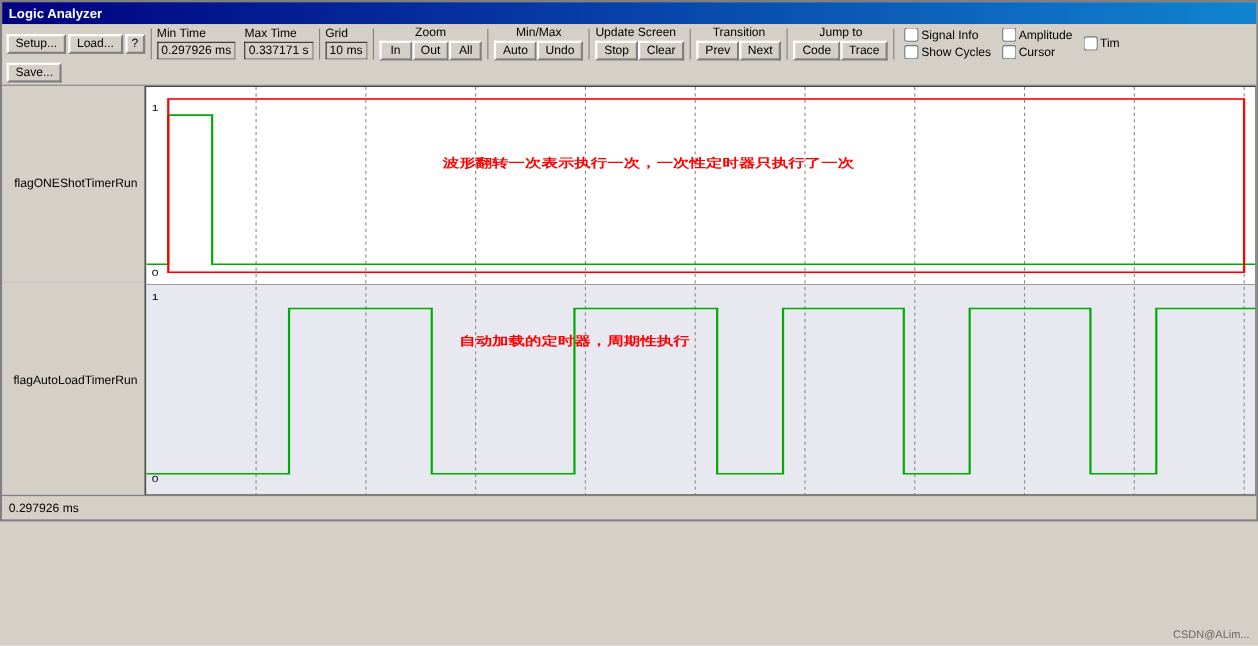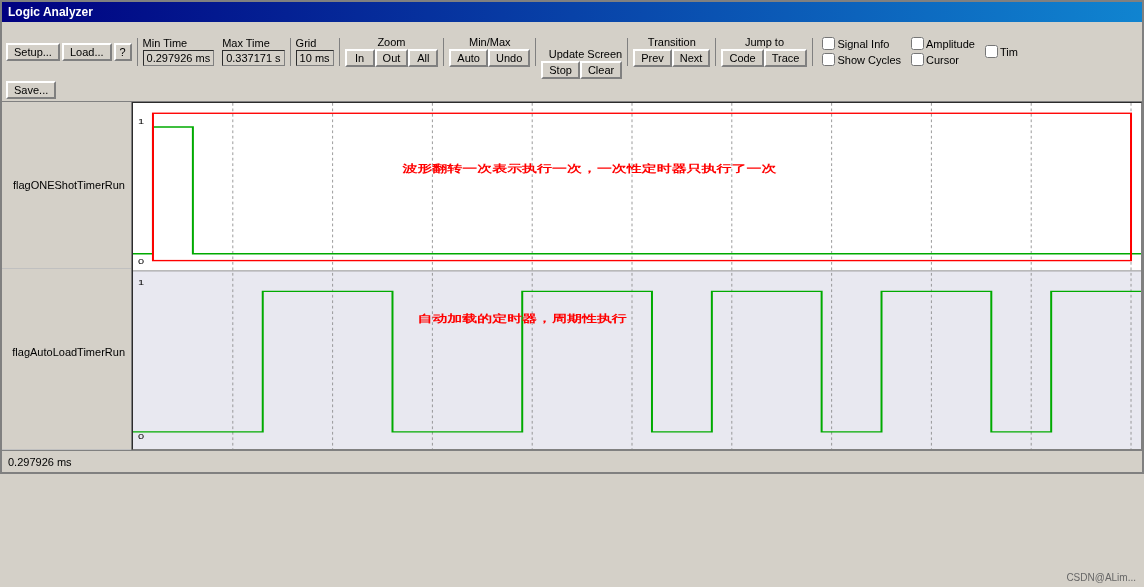--- a/index.html
+++ b/index.html
@@ -176,21 +176,21 @@
       <div style="display:flex;flex-direction:column;gap:1px;">
         <span class="label-text" style="text-align:center;">Min/Max</span>
         <div class="btn-group">
           <button class="btn">Auto</button>
           <button class="btn">Undo</button>
         </div>
       </div>
       <div class="separator"></div>
 
       <div style="display:flex;flex-direction:column;gap:1px;">
-        <span class="label-text" style="text-align:right;margin-top:24px;">Update Screen</span>
+        <span class="label-text" style="text-align:left;">Update Screen</span>
         <div class="btn-group">
           <button class="btn">Stop</button>
           <button class="btn">Clear</button>
         </div>
       </div>
       <div class="separator"></div>
 
       <div style="display:flex;flex-direction:column;gap:1px;">
         <span class="label-text" style="text-align:center;">Transition</span>
         <div class="btn-group">

